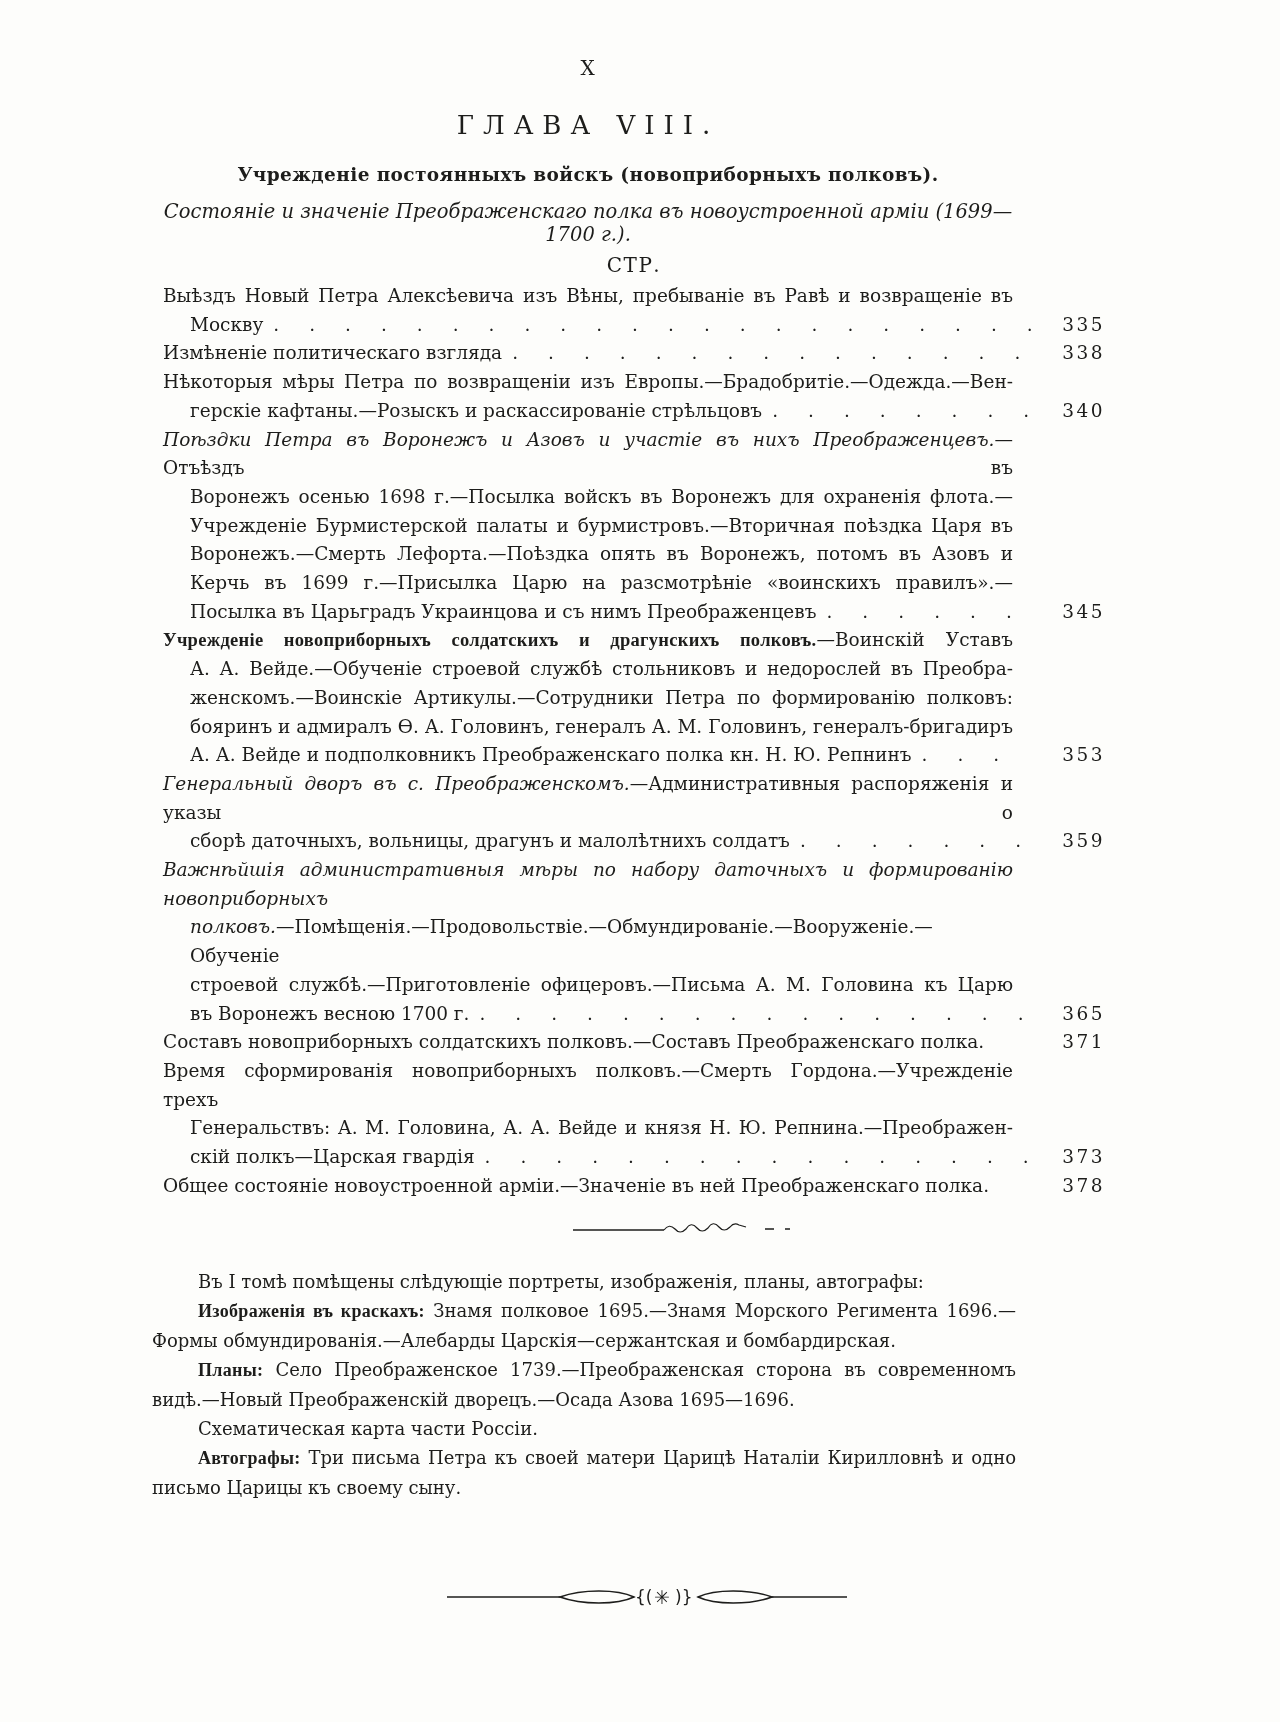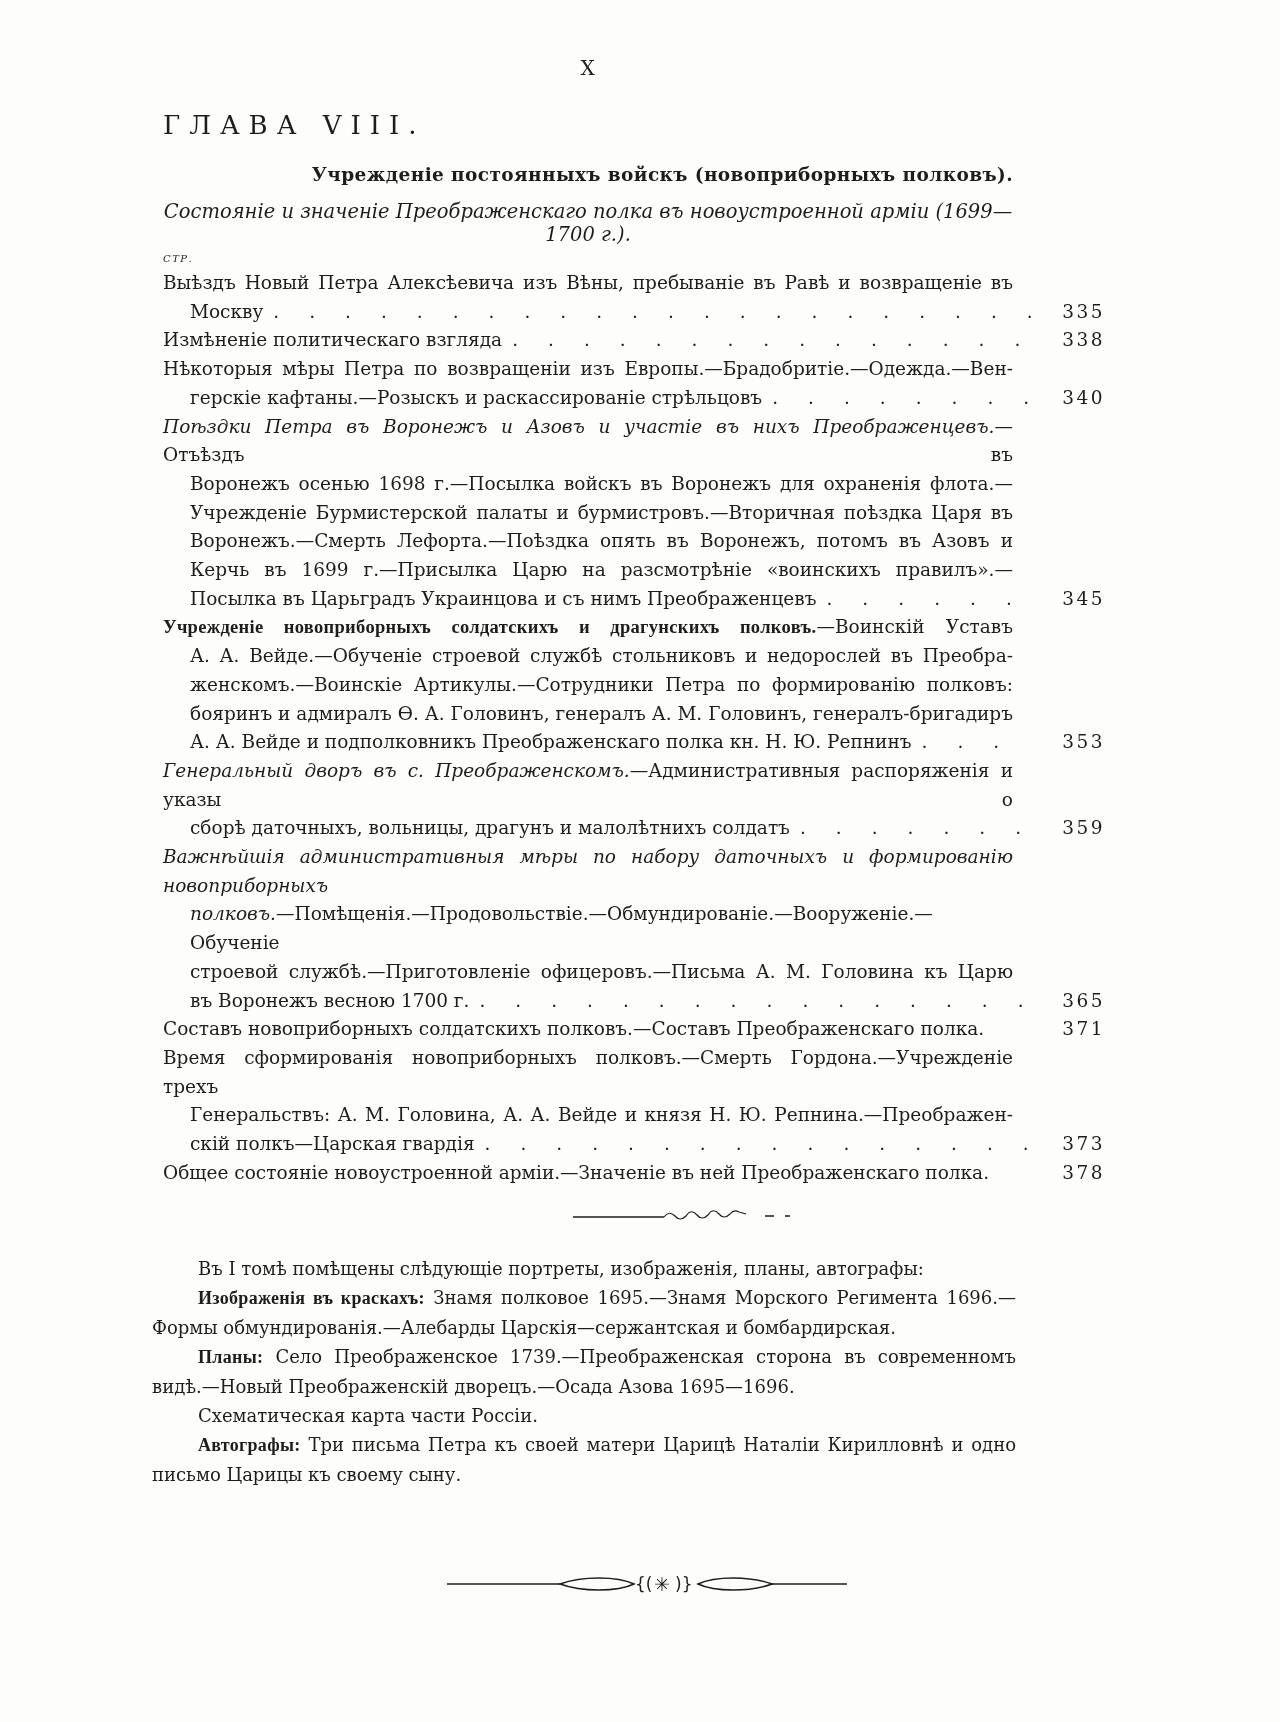--- a/index.html
+++ b/index.html
@@ -7,28 +7,28 @@
     width:1280px; height:1722px;
     background:#fdfdfb;
     font-family:"DejaVu Serif","Liberation Serif",serif;
     color:#1d1d1b;
     -webkit-font-smoothing:antialiased;
   }
   .page { position:relative; width:1280px; height:1722px; overflow:hidden; }
   .content { position:absolute; left:163px; top:0; width:942px; }
 
   .folio { margin-top:56px; width:850px; text-align:center; font-size:20px; letter-spacing:1px; }
-  .chapter { margin:30px 0 0 0; width:850px; text-align:left;
+  .chapter { margin:30px 0 0 0; width:850px; text-align:center;
              font-size:26px; font-weight:normal; letter-spacing:9px; }
-  .chapter-title { margin:24px 0 0 0; width:850px; text-align:right;
+  .chapter-title { margin:24px 0 0 0; width:850px; text-align:center;
                    font-size:18.5px; font-weight:bold; letter-spacing:.4px; }
   .chapter-subtitle { margin:15px 0 0 0; width:850px; text-align:center;
                       font-size:19.5px; font-style:italic; }
-  .str-label { margin-top:7px; width:942px; text-align:left;
-               font-size:10px; letter-spacing:1.5px;font-style:italic; }
+  .str-label { margin-top:7px; width:942px; text-align:center;
+               font-size:20px; letter-spacing:1.5px; }
 
   .toc { margin-top:5px; width:942px; font-size:18.5px; }
   .toc-entry { margin:0; }
   .toc-line { line-height:28.7px; min-height:28.7px; }
   .toc-line.indent { padding-left:27px; }
   .toc-line.justify { width:850px; box-sizing:border-box;
                       text-align:justify; text-align-last:justify; }
   .toc-line.pageline { display:flex; align-items:baseline; width:942px; box-sizing:border-box; }
   .line-text { white-space:nowrap; }
   .leader { flex:1 1 auto; overflow:hidden; white-space:nowrap;

